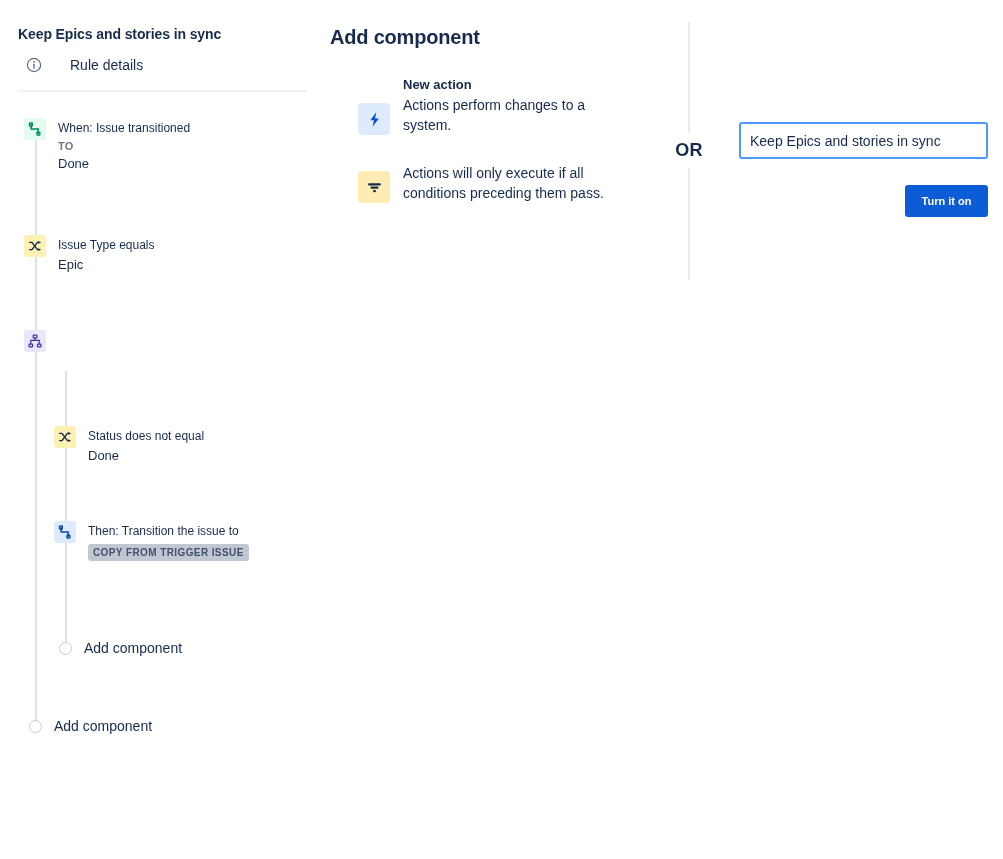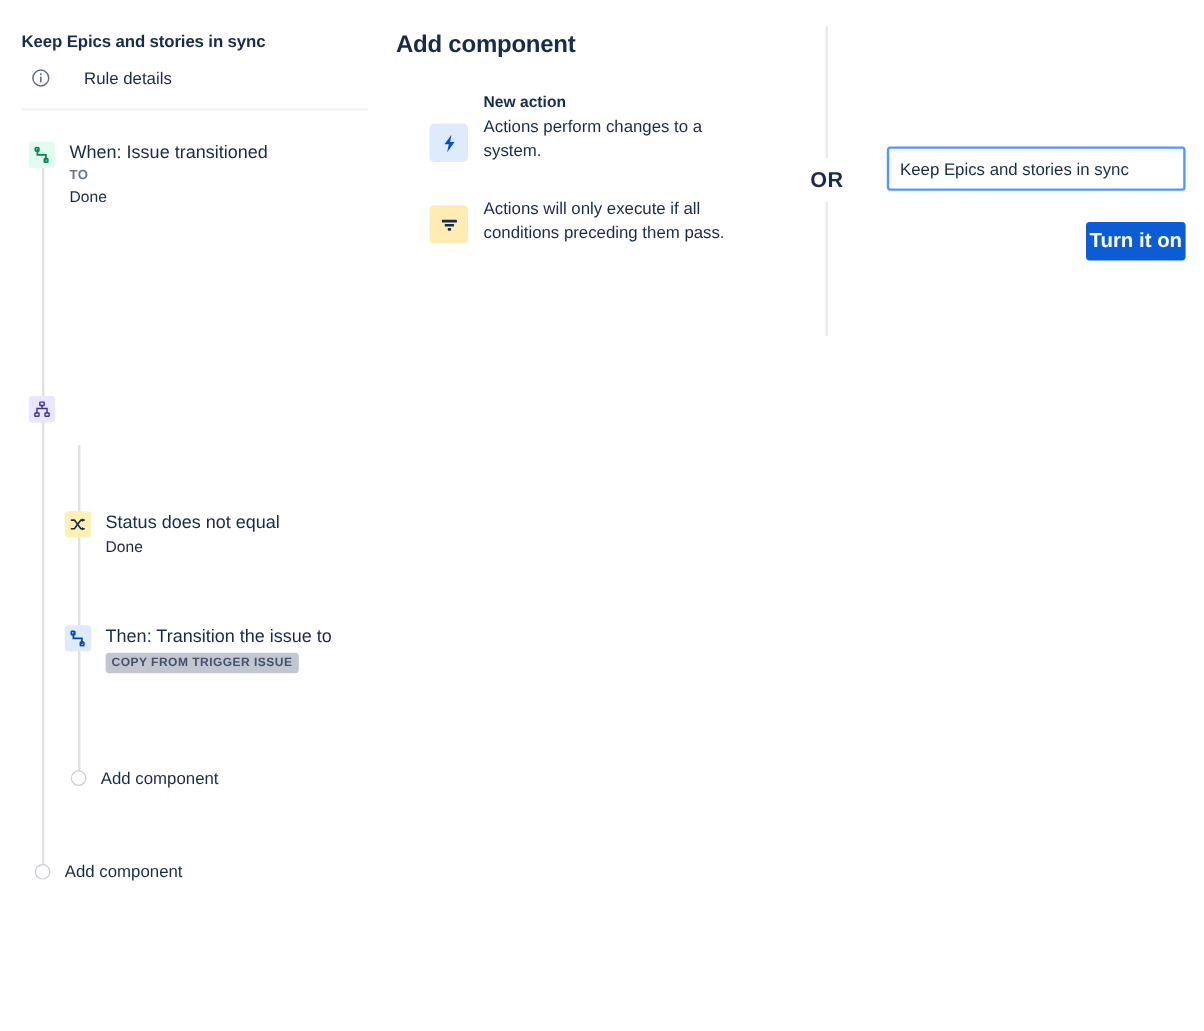--- a/index.html
+++ b/index.html
@@ -76,21 +76,21 @@
     border-radius: 3px;
     display: flex;
     align-items: center;
     justify-content: center;
     position: relative;
     z-index: 2;
   }
   .comp-icon svg { display: block; }
   .comp-body { margin-left: 12px; }
   .comp-name {
-    font-size: 15px;
+    font-size: 12px;
     line-height: 20px;
     color: #172B4D;
     font-weight: normal;
   }
   .comp-sub {
     font-size: 13px;
     line-height: 19px;
     color: #172B4D;
   }
   .comp-sub.caps {
@@ -219,21 +219,21 @@
   }
   .turn-on-btn {
     position: absolute;
     left: 905px; top: 185px;
     width: 83px; height: 32px;
     background: #0B5CD5;
     color: #ffffff;
     border: none;
     border-radius: 3px;
     font-family: "Liberation Sans", sans-serif;
-    font-size: 17px;
+    font-size: 11px;
     font-weight: bold;
     cursor: pointer;
     padding: 0;
   }
 </style>
 </head>
 <body>
 
 <div class="page">
 
@@ -265,20 +265,34 @@
         <rect x="8.9" y="10.1" width="3" height="3" rx="0.6" fill="none" stroke="#00875A" stroke-width="1.3"></rect>
       </svg>
     </span>
     <span class="comp-body">
       <span class="comp-name" style="display:block;">When: Issue transitioned</span>
       <span class="comp-sub caps" style="display:block;">TO</span>
       <span class="comp-sub" style="display:block;">Done</span>
     </span>
   </div>
 
+  <div class="comp" style="left:24px; top:235px; width:280px;">
+    <span class="comp-icon" style="background:#FFF0B3;">
+      <svg width="14" height="14" viewBox="0 0 14 14">
+        <path d="M1.6 3.4 H4 L9.4 10.6 H12" fill="none" stroke="#172B4D" stroke-width="1.4" stroke-linecap="round"></path>
+        <path d="M1.6 10.6 H4 L9.4 3.4 H12" fill="none" stroke="#172B4D" stroke-width="1.4" stroke-linecap="round"></path>
+        <path d="M10.3 1.9 L12.4 3.4 L10.3 4.9 Z" fill="#172B4D"></path>
+        <path d="M10.3 9.1 L12.4 10.6 L10.3 12.1 Z" fill="#172B4D"></path>
+      </svg>
+    </span>
+    <span class="comp-body">
+      <span class="comp-name" style="display:block;">Issue Type equals</span>
+      <span class="comp-sub" style="display:block;">Epic</span>
+    </span>
+  </div>
 
   <div class="comp" style="left:24px; top:330px; width:250px;">
     <span class="comp-icon" style="background:#EAE6FF;">
       <svg width="14" height="14" viewBox="0 0 14 14">
         <rect x="5.2" y="1.1" width="3.6" height="2.8" rx="0.5" fill="none" stroke="#403294" stroke-width="1.2"></rect>
         <rect x="1.1" y="10.1" width="3.4" height="2.8" rx="0.5" fill="none" stroke="#403294" stroke-width="1.2"></rect>
         <rect x="9.5" y="10.1" width="3.4" height="2.8" rx="0.5" fill="none" stroke="#403294" stroke-width="1.2"></rect>
         <path d="M7 3.9 V6.4 M2.8 10.1 V6.4 H11.2 V10.1" fill="none" stroke="#403294" stroke-width="1.2"></path>
       </svg>
     </span>

